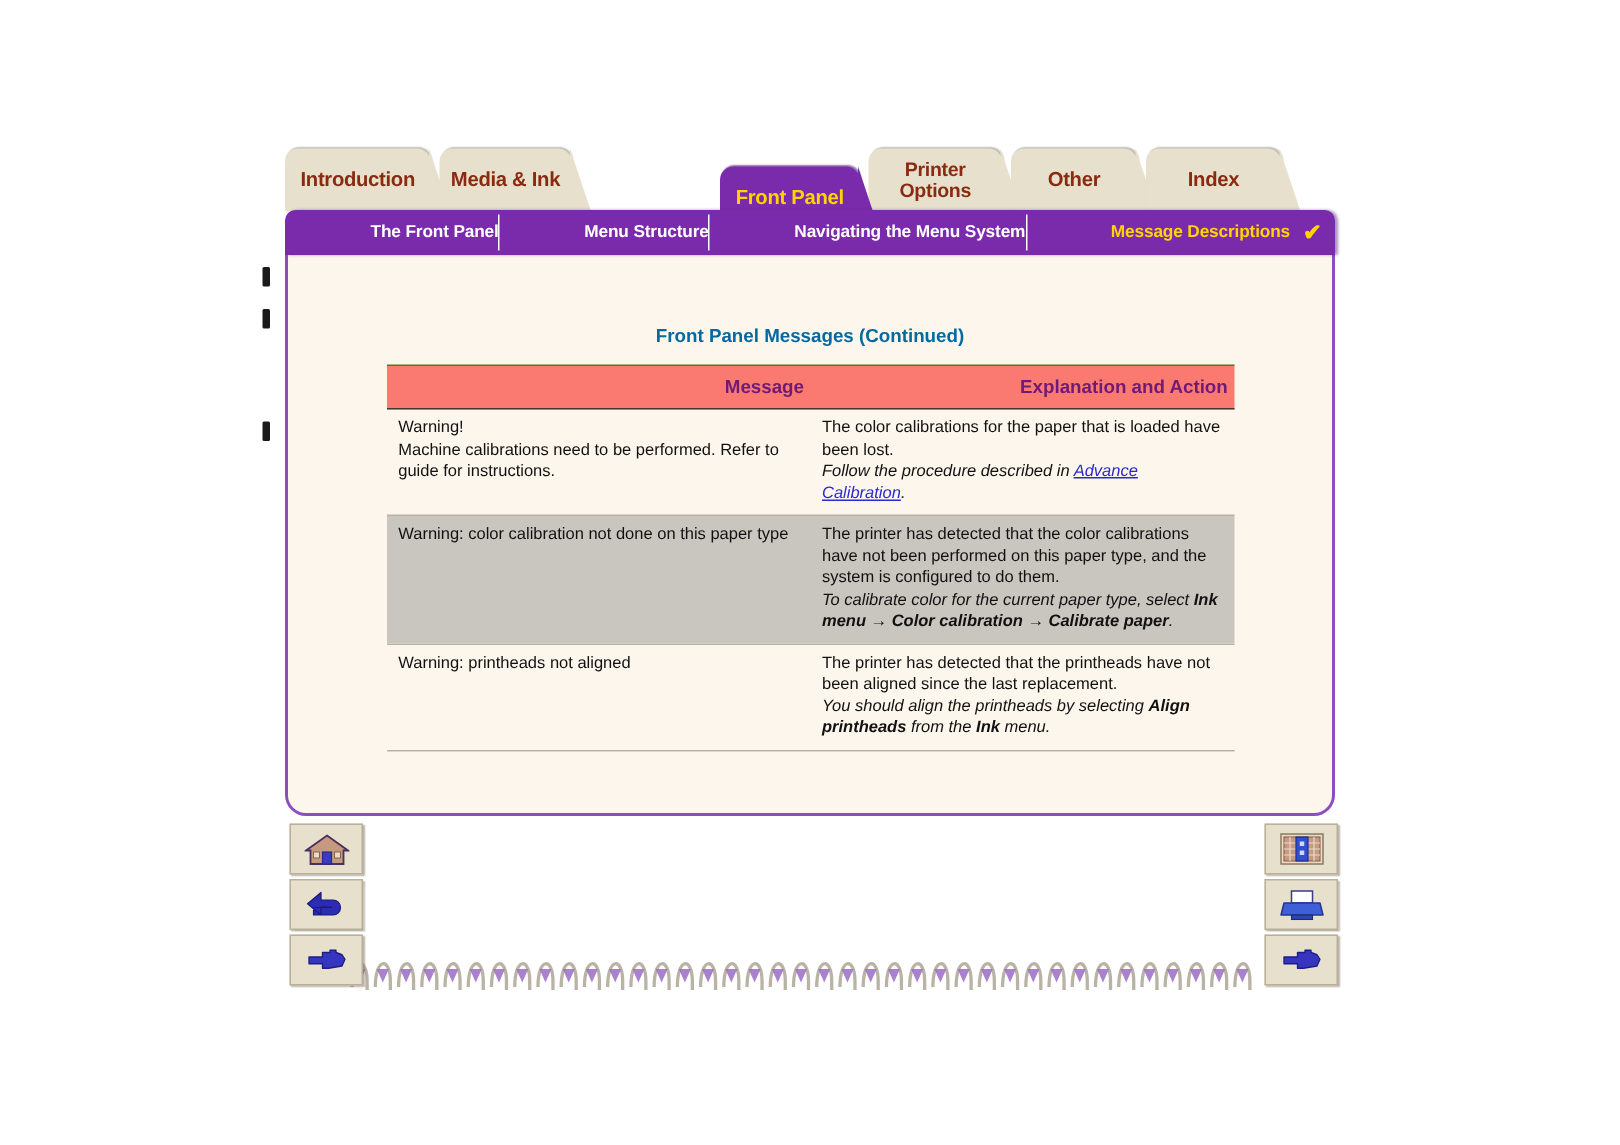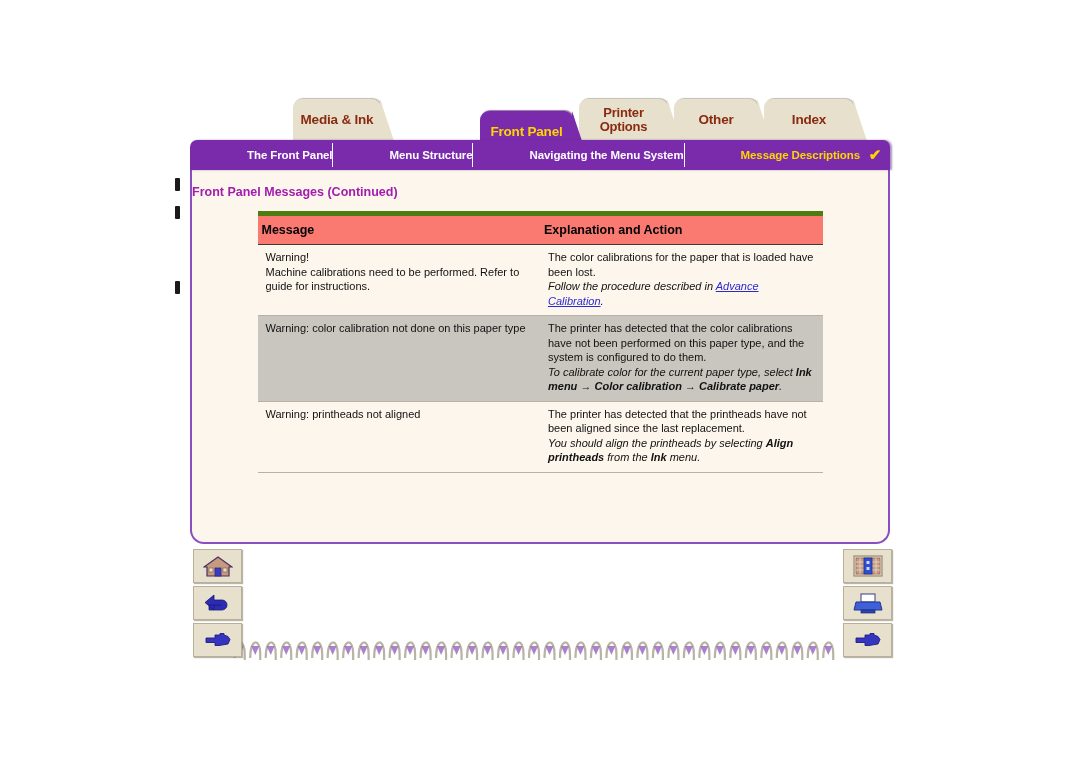--- a/index.html
+++ b/index.html
@@ -135,42 +135,42 @@
     height: 375px;
     background: #fdf6ec;
     border: 2px solid #8b4ec0;
     border-top: none;
     border-radius: 0 0 14px 14px;
     box-sizing: border-box;
     z-index: 6;
   }
 
   .page-title {
-    text-align: left;
+    text-align: center;
     font-size: 12.5px;
     font-weight: bold;
-    color: #a21caf;
-    margin-top: 16px;
+    color: #0369a1;
+    margin-top: 48px;
   }
 
   
   table.msg {
     border-collapse: collapse;
     width: 565px;
     margin: 12px auto 0 auto;
     table-layout: fixed;
   }
   table.msg th {
     background: #fa7a72;
-    color: #000000;
+    color: #701a75;
     font-size: 12.5px;
     font-weight: bold;
-    text-align: left;
+    text-align: right;
     padding: 7px 4px;
-    border-top: 5px solid #4d7c0f;
+    border-top: 1px solid #4d7c0f;
     border-bottom: 1px solid #3a3a3a;
   }
   table.msg td {
     font-size: 11px;
     color: #111;
     vertical-align: top;
     padding: 5px 8px 7px 8px;
     line-height: 1.32;
     border-bottom: 1px solid #b8b2a6;
   }
@@ -216,20 +216,23 @@
 </head>
 <body>
 
 <div id="root">
 
   <div class="change-bar" style="left:175px; top:178px;"></div>
   <div class="change-bar" style="left:175px; top:206px;"></div>
   <div class="change-bar" style="left:175px; top:281px;"></div>
 
   <div id="tabrow">
+    <div class="tab" style="left:0px; width:97px;">
+      <span class="lbl">Introduction</span>
+    </div>
     <div class="tab" style="left:103px; width:88px;">
       <span class="lbl">Media &amp; Ink</span>
     </div>
     <div class="tab active" style="left:290px; width:93px;">
       <span class="lbl">Front Panel</span>
     </div>
     <div class="tab two-line" style="left:389px; width:89px;">
       <span class="lbl">Printer Options</span>
     </div>
     <div class="tab" style="left:484px; width:84px;">

